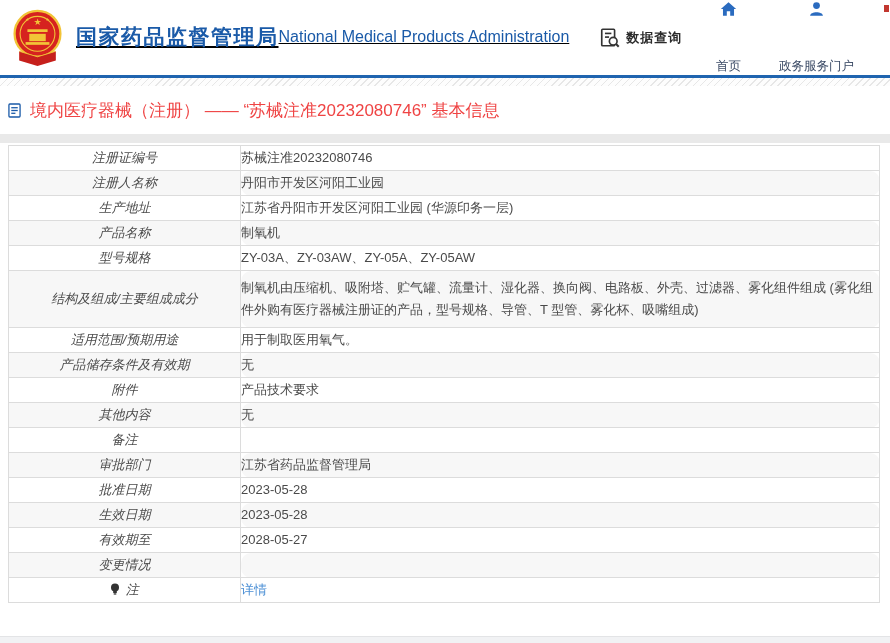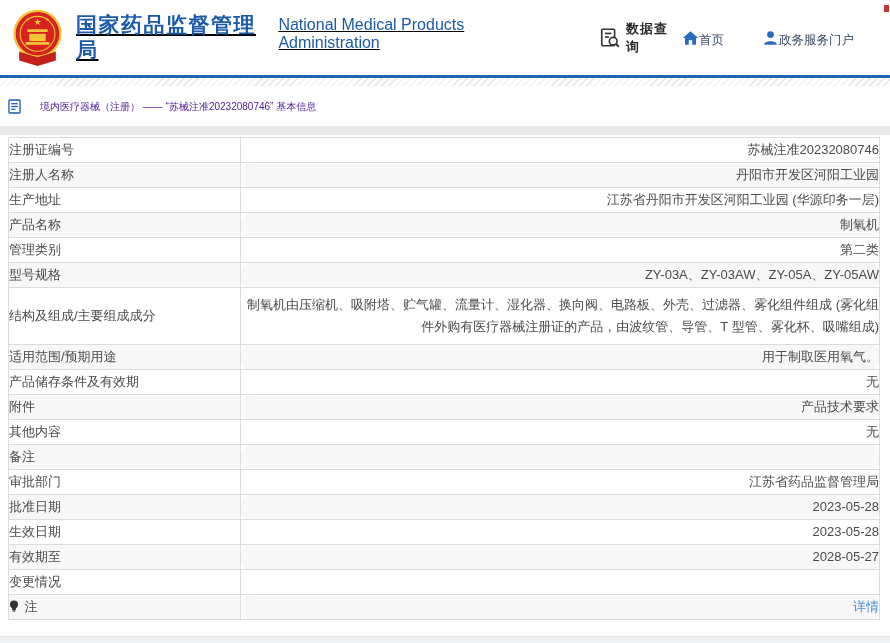--- a/index.html
+++ b/index.html
@@ -9,42 +9,42 @@
   
   .header { height:75px; background:#fff; display:flex; align-items:center; padding-left:10px; position:relative; }
   .logo { width:55px; height:57px; flex:0 0 auto; }
   .title-block { margin-left:11px; display:flex; justify-content:center;text-decoration:underline; }
   .org-cn { font-size:21px; font-weight:bold; color:#1a5aa8; letter-spacing:1.5px; line-height:1.15; }
   .org-en { font-size:16px; color:#1a5aa8; margin-top:3px; }
   .datasearch { display:flex; align-items:center; margin-left:30px; cursor:pointer; }
   .datasearch svg { width:22px; height:22px; }
   .datasearch-label { font-size:13px; font-weight:600; color:#2b2b2b; margin-left:5px; letter-spacing:1px; }
   .nav { margin-left:auto; margin-right:36px; display:flex; gap:38px; }
-  .nav-item { display:flex; flex-direction:row; align-items:center; cursor:pointer; }
+  .nav-item { display:flex; flex-direction:column; align-items:center; cursor:pointer;gap:36px; }
   .nav-item svg { width:17px; height:16px; }
   .nav-label { font-size:12.5px; color:#3c4b66; margin-top:5px; white-space:nowrap; }
 
   .blue-line { height:3px; background:#1f64af; }
   .hatch-band { height:8px;
     background:repeating-linear-gradient(135deg,#e7e7e7 0,#e7e7e7 1px,#fdfdfd 1px,#fdfdfd 5px); }
 
   
   .breadcrumb { padding:13px 8px 12px 8px; display:flex; align-items:center; background:#fff; }
   .breadcrumb svg { width:13px; height:15px; flex:0 0 auto; }
-  .breadcrumb-text { font-size:10px; color:#4c1d95; margin-left:19px; }
+  .breadcrumb-text { font-size:17px; color:#ef4444; margin-left:9px; }
   .gray-band { height:9px; background:#e9e9e9; }
 
   
   .table-wrap { padding:2px 10px 0 8px; }
   table.info { border-collapse:collapse; width:100%; table-layout:fixed; }
   table.info td { border:1px solid #dcdcdc; font-size:13px; color:#4a4a4a;
     height:25px; padding:2px 0; line-height:1.45; vertical-align:middle; }
   table.info tr:nth-child(even) { background:#f7f7f7; }
-  td.lbl { width:232px; text-align:left; padding-right:11px; color:#555; }
-  td.val { text-align:right; padding-left:13px; padding-right:14px; word-break:break-all;border-radius:10px; }
+  td.lbl { width:232px; text-align:center; padding-right:11px; color:#555;font-style:italic; }
+  td.val { text-align:left; padding-left:13px; padding-right:14px; word-break:break-all;border-radius:10px; }
   tr.tall td { height:auto; padding-top:6px; padding-bottom:6px; line-height:1.7; }
   a.detail-link { color:#4b8fd5; text-decoration:none; }
   .bulb { display:inline-block; vertical-align:-2px; margin-right:2px; }
 
   .bottom-strip { position:absolute; left:0; bottom:0; width:100%; height:7px;
     background:#f1f2f4; border-top:1px solid #e3e4e6; }
   .scroll-marker { position:absolute; top:5px; right:1px; width:5px; height:7px; background:#c2372f; }
 </style>
 </head>
 <body>
@@ -121,30 +121,26 @@
   </tr>
         <tr>
     <td class="lbl">生产地址</td>
     <td class="val">江苏省丹阳市开发区河阳工业园 (华源印务一层)</td>
   </tr>
         <tr>
     <td class="lbl">产品名称</td>
     <td class="val">制氧机</td>
   </tr>
         <tr>
-    <td class="lbl">管理类别</td>
-    <td class="val">第二类</td>
-  </tr>
-        <tr>
     <td class="lbl">型号规格</td>
     <td class="val">ZY-03A、ZY-03AW、ZY-05A、ZY-05AW</td>
   </tr>
         <tr class="tall">
     <td class="lbl">结构及组成/主要组成成分</td>
-    <td class="val">制氧机由压缩机、吸附塔、贮气罐、流量计、湿化器、换向阀、电路板、外壳、过滤器、雾化组件组成 (雾化组件外购有医疗器械注册证的产品，由波纹管、导管、T 型管、雾化杯、吸嘴组成)</td>
+    <td class="val">制氧机由压缩机、吸附塔、贮气罐、流量计、湿化器、换向阀、电路板、外壳、过滤器、雾化组件组成 (雾化组件外购有医疗器械注册证的产品，型号规格、导管、T 型管、雾化杯、吸嘴组成)</td>
   </tr>
         <tr>
     <td class="lbl">适用范围/预期用途</td>
     <td class="val">用于制取医用氧气。</td>
   </tr>
         <tr>
     <td class="lbl">产品储存条件及有效期</td>
     <td class="val">无</td>
   </tr>
         <tr>

